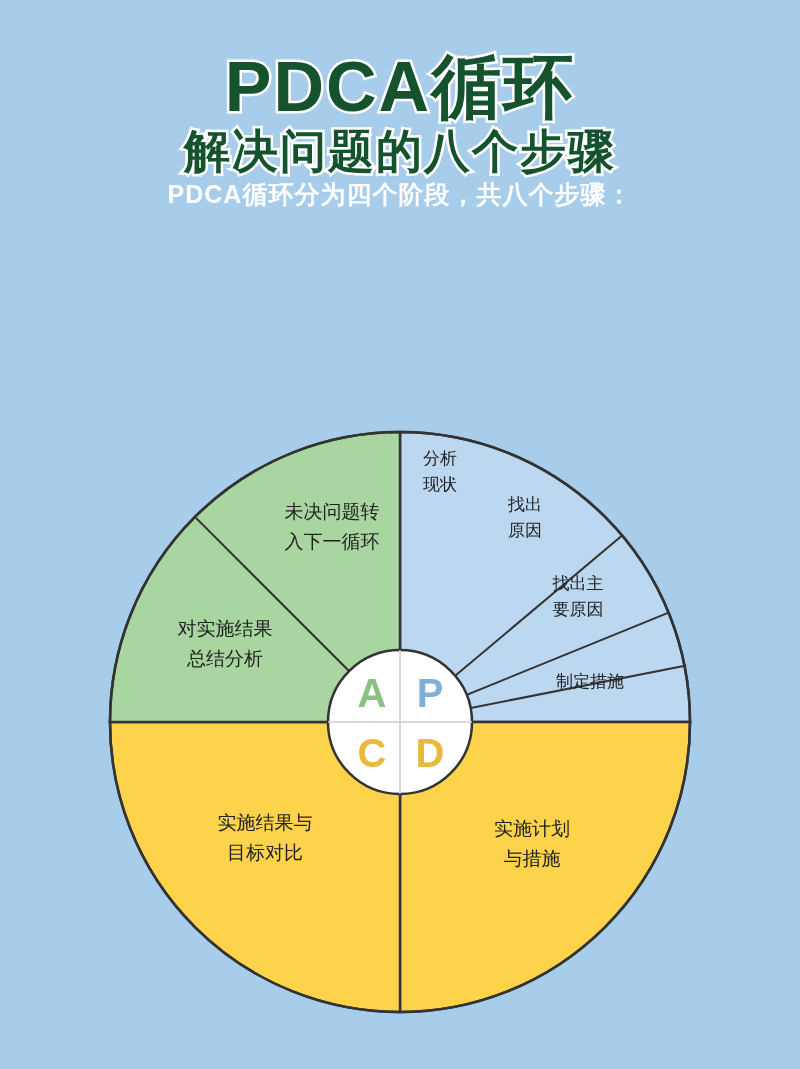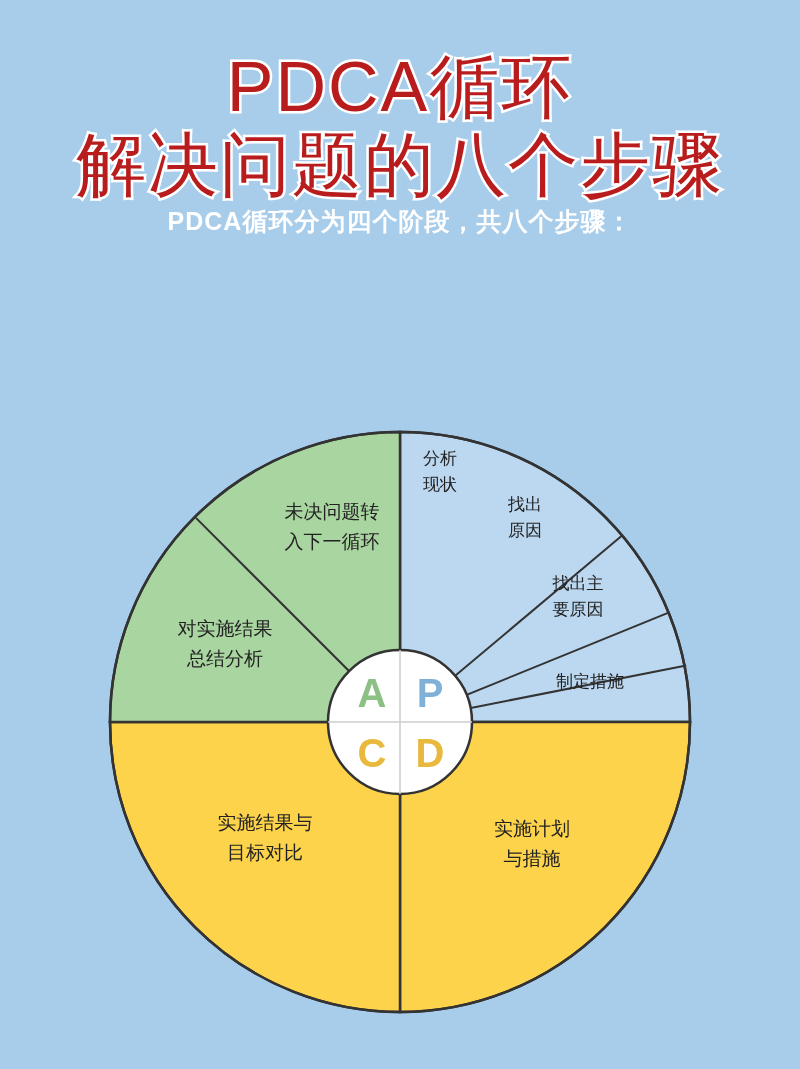--- a/index.html
+++ b/index.html
@@ -20,31 +20,31 @@
     position: relative;
   }
 
   
   .title-block {
     padding-top: 48px;
     text-align: center;
   }
   .title-line {
     font-size: 66px;
-    font-weight: normal;
-    color: #b91c1c;
+    font-weight: bold;
+    color: #14532d;
     letter-spacing: 2px;
     line-height: 1.12;
     -webkit-text-stroke: 5px #ffffff;
     paint-order: stroke fill;
     text-shadow:
       0 0 0 #ffffff;
   }
   .title-line.l1 { font-size: 70px; }
-  .title-line.l2 { font-size: 70px; }
+  .title-line.l2 { font-size: 46px; }
 
   .subtitle {
     text-align: center;
     font-size: 25px;
     font-weight: bold;
     color: #ffffff;
     letter-spacing: 1px;
   }
 
   

